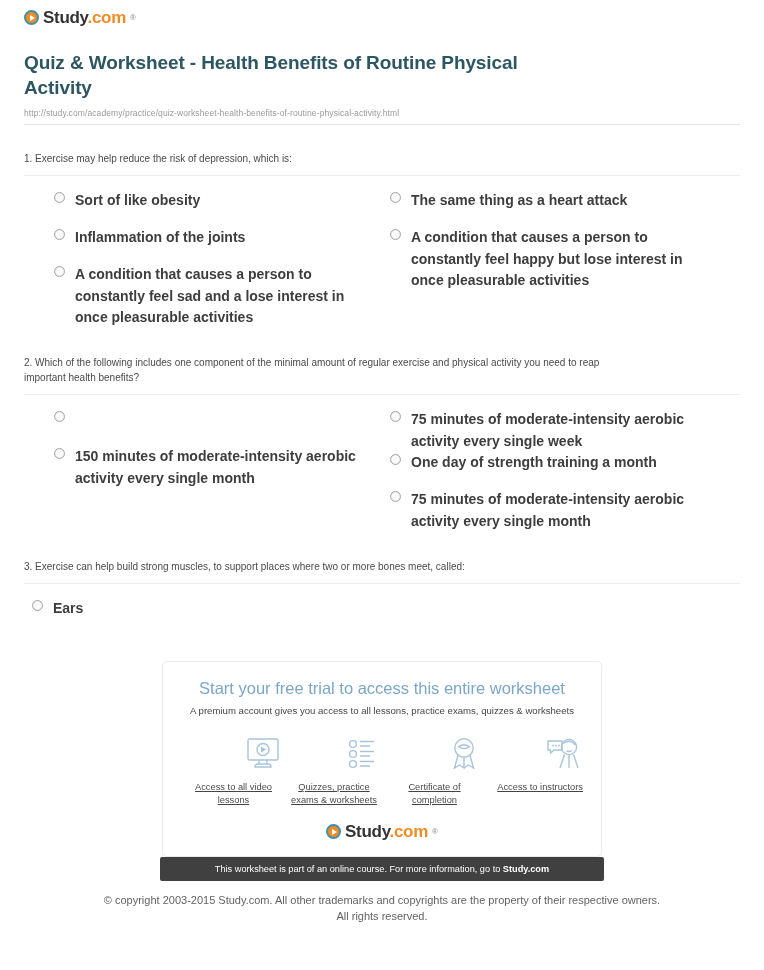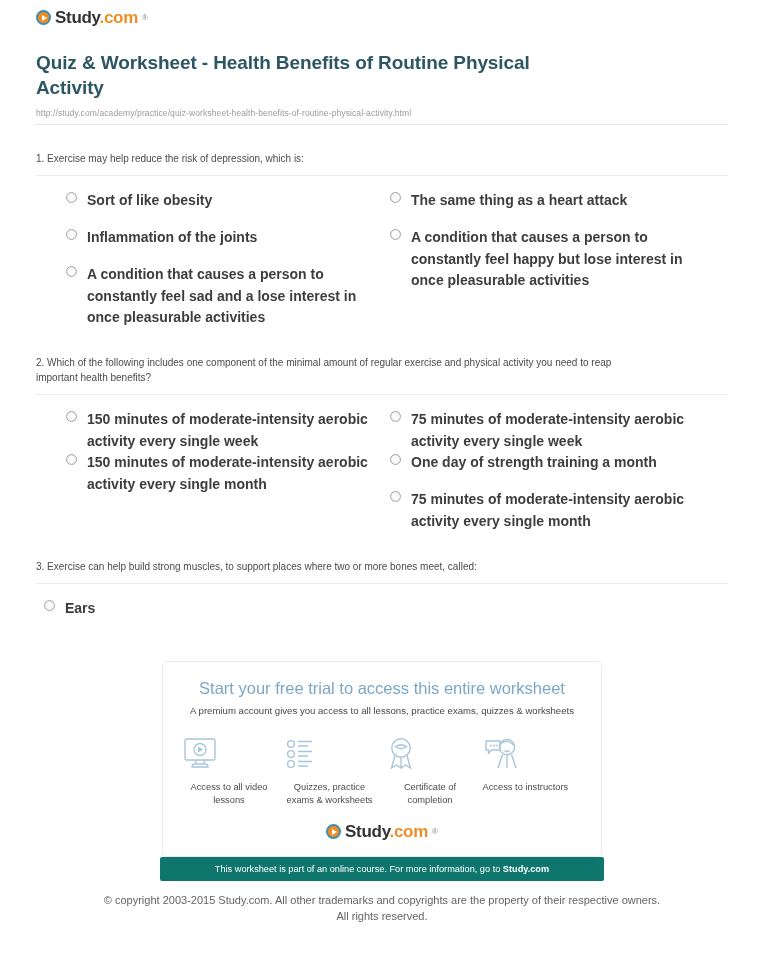--- a/index.html
+++ b/index.html
@@ -11,21 +11,21 @@
     width: 764px;
     height: 970px;
     font-family: "Liberation Sans", sans-serif;
     color: #444444;
     overflow: hidden;
     position: relative;
   }
 
   
   .page {
-    padding: 0 24px;
+    padding: 0 12px;
     box-sizing: border-box;
     width: 764px;
   }
   .logo-bar {
     padding: 9px 0 0 12px;
     height: 34px;
     box-sizing: border-box;
   }
   .logo {
     display: inline-flex;
@@ -172,21 +172,22 @@
     color: #474747;
   }
   .features {
     display: flex;
     margin-top: 18px;
   }
   .feature {
     width: 25%;
     display: flex;
     flex-direction: column;
-    align-items: flex-start;
+    align-items: flex-end;
+    text-decoration: underline;
   }
   .feature-icon {
     height: 40px;
     display: flex;
     align-items: center;
     justify-content: center;
   }
   .feature-label {
     margin-top: 7px;
     font-size: 9.3px;
@@ -196,21 +197,21 @@
   }
   .promo-logo {
     margin-top: 16px;
     margin-bottom: 6px;
     display: flex;
     justify-content: center;
   }
   .promo-bar {
     width: 444px;
     box-sizing: border-box;
-    background: #0f766e;
+    background: #404040;
     color: #ffffff;
     font-size: 9.2px;
     text-align: center;
     padding: 7px 0;
     border-radius: 2px;
   }
   .promo-bar b { font-weight: bold; }
 
   .copyright {
     margin-top: 12px;
@@ -272,21 +273,20 @@
       </div>
     </div>
 
     <div class="question">
       <div class="q-text">2. Which of the following includes one component of the minimal amount of regular exercise and physical activity you need to reap important health benefits?</div>
       <div class="q-rule"></div>
       <div class="options">
         <div class="opt-col left">
           <div class="option">
             <span class="radio"></span>
-            <span class="opt-label">150 minutes of moderate-intensity aerobic activity every single week</span>
           </div>
           <div class="option">
             <span class="radio"></span>
             <span class="opt-label">150 minutes of moderate-intensity aerobic activity every single month</span>
           </div>
         </div>
         <div class="opt-col right">
           <div class="option">
             <span class="radio"></span>
             <span class="opt-label">75 minutes of moderate-intensity aerobic activity every single week</span>

